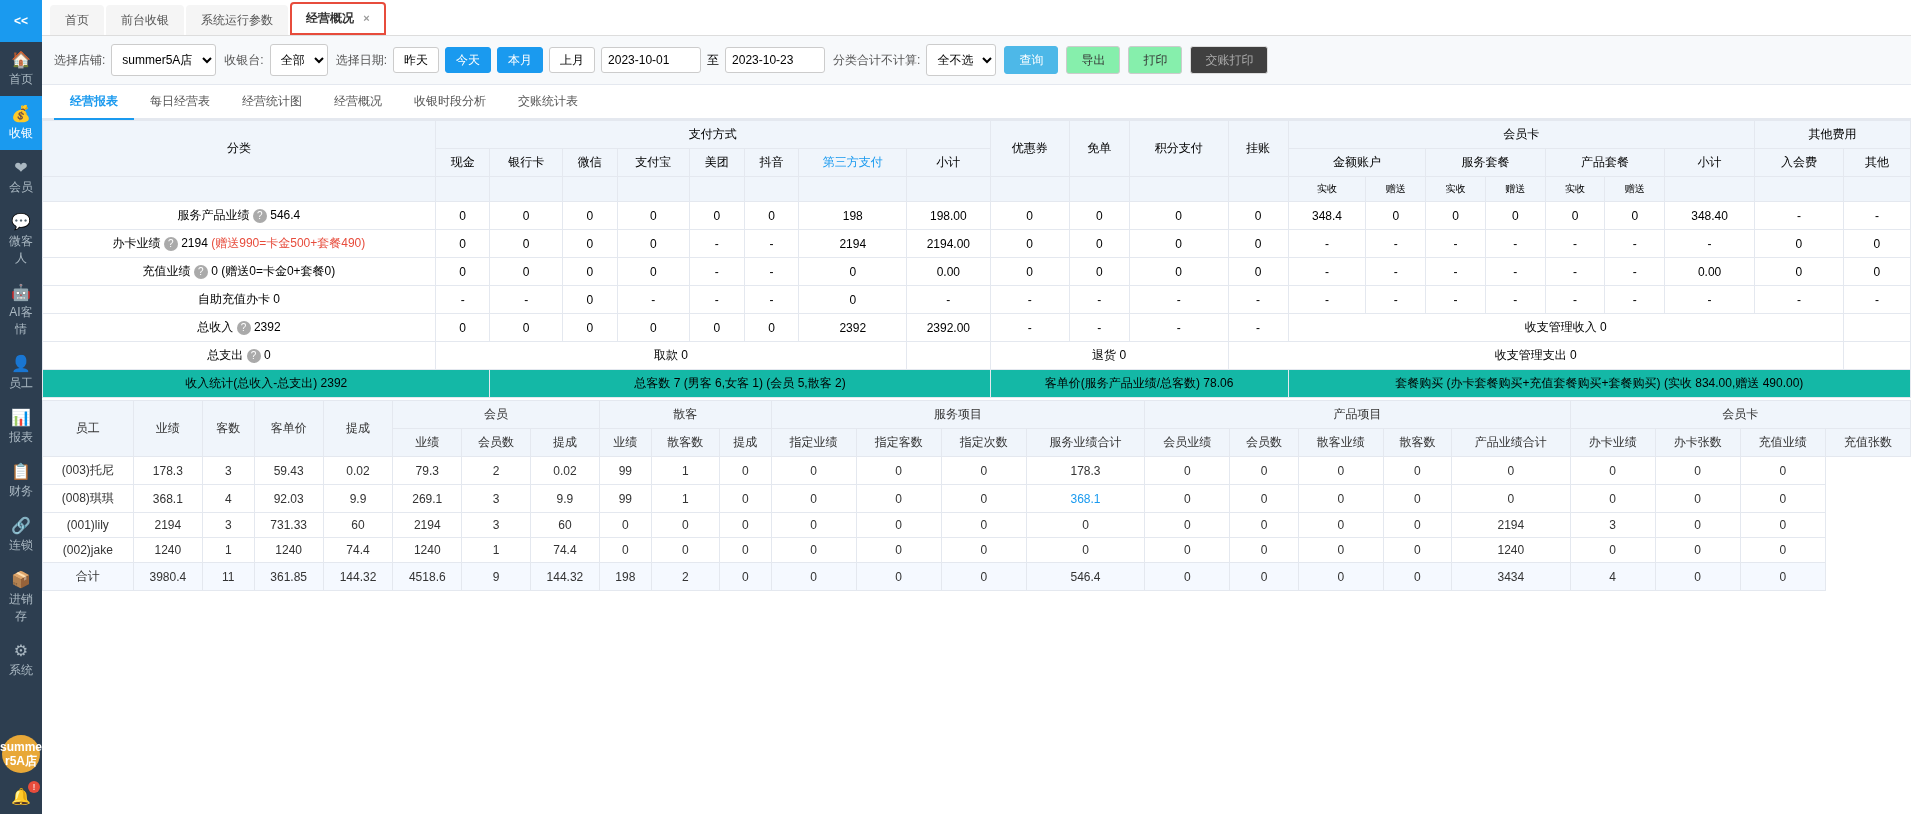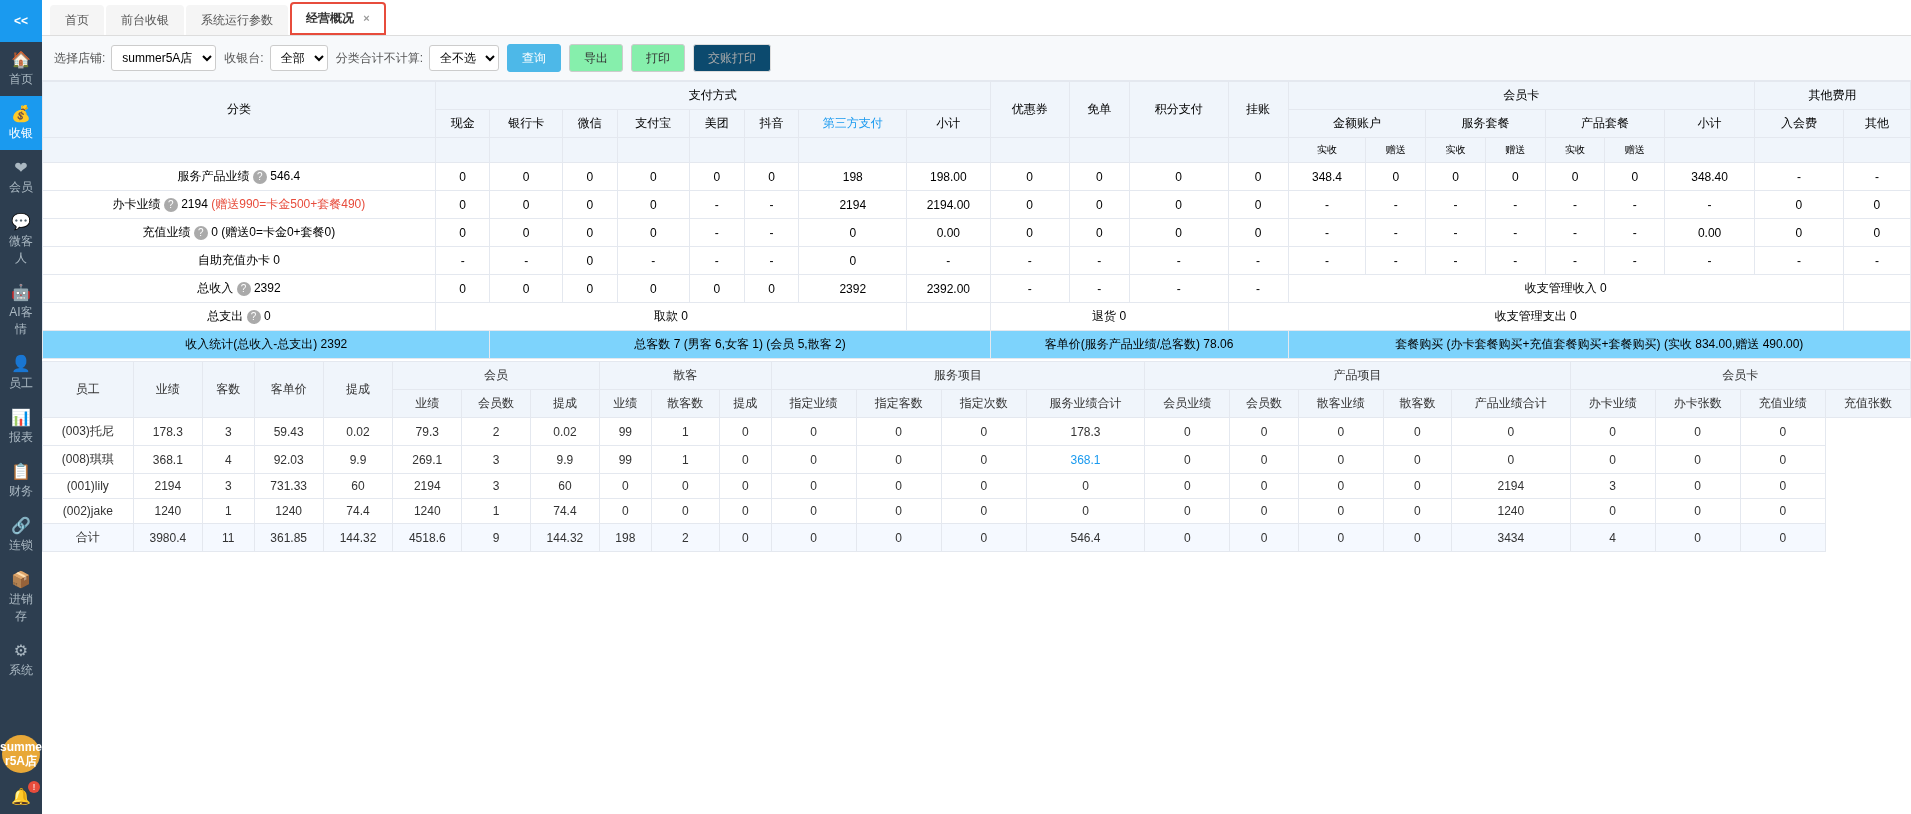--- a/index.html
+++ b/index.html
@@ -150,36 +150,36 @@
       display: flex;
       align-items: center;
       gap: 6px;
     }
     .toolbar label { color: #555; white-space: nowrap; }
     .toolbar select {
       border: 1px solid #ccc;
       padding: 3px 6px;
       border-radius: 3px;
       background: #fff;
-      height: 26px;
+      height: 32px;
     }
     .btn {
       padding: 4px 14px;
       border-radius: 3px;
       cursor: pointer;
       border: 1px solid #ccc;
       background: #fff;
       height: 28px;
       display: flex;
       align-items: center;
       gap: 4px;
     }
     .btn-primary { background: #4db8e8; color: #fff; border-color: #4db8e8; }
     .btn-default { background: #86efac; color: #333; border-color: #ccc; }
-    .btn-disabled { background: #0c4a6e; color: #aaa; border-color: #ddd; cursor: default; text-align: right; }
+    .btn-disabled { background: #404040; color: #aaa; border-color: #ddd; cursor: default; text-align: right; }
     .date-btn {
       padding: 4px 10px;
       border: 1px solid #ccc;
       background: #fff;
       cursor: pointer;
       height: 26px;
       border-radius: 3px;
     }
     .date-btn.active { background: #1a9aef; color: #fff; border-color: #1a9aef; }
     .date-input {
@@ -387,31 +387,49 @@
         <option>summer5A店</option>
       </select>
     </div>
     <div class="toolbar-group">
       <label>收银台:</label>
       <select>
         <option>全部</option>
       </select>
     </div>
     <div class="toolbar-group">
+      <label>选择日期:</label>
+      <button class="date-btn">昨天</button>
+      <button class="date-btn active">今天</button>
+      <button class="date-btn active">本月</button>
+      <button class="date-btn">上月</button>
+      <input type="text" class="date-input" value="2023-10-01" style="">
+      <span> 至 </span>
+      <input type="text" class="date-input" value="2023-10-23" style="">
+    </div>
+    <div class="toolbar-group">
       <label>分类合计不计算:</label>
       <select>
         <option>全不选</option>
       </select>
     </div>
     <button class="btn btn-primary">查询</button>
     <button class="btn btn-default">导出</button>
     <button class="btn btn-default">打印</button>
     <button class="btn btn-disabled">交账打印</button>
   </div>
 
+  <div class="sub-tabs">
+    <div class="sub-tab active">经营报表</div>
+    <div class="sub-tab">每日经营表</div>
+    <div class="sub-tab">经营统计图</div>
+    <div class="sub-tab">经营概况</div>
+    <div class="sub-tab">收银时段分析</div>
+    <div class="sub-tab">交账统计表</div>
+  </div>
 
   <div class="content">
 
     <table class="summary-table">
       <thead>
         <tr>
           <th rowspan="2">分类</th>
           <th colspan="8">支付方式</th>
           <th rowspan="2">优惠券</th>
           <th rowspan="2">免单</th>
@@ -583,21 +601,21 @@
 
         <tr>
           <td class="left">总支出 <span class="help-icon">?</span> 0</td>
           <td colspan="7" class="left">取款 0</td>
           <td></td>
           <td colspan="3" class="left">退货 0</td>
           <td colspan="9" class="left">收支管理支出 0</td>
           <td></td>
         </tr>
 
-        <tr style="background:#7dd3fc;">
+        <tr style="background:#14b8a6;">
           <td colspan="2" class="left">收入统计(总收入-总支出) 2392</td>
           <td colspan="7" class="left">总客数 7 (男客 6,女客 1) (会员 5,散客 2)</td>
           <td colspan="4" class="left">客单价(服务产品业绩/总客数) 78.06</td>
           <td colspan="9" class="left">套餐购买 (办卡套餐购买+充值套餐购买+套餐购买)  (实收 834.00,赠送 490.00)</td>
         </tr>
       </tbody>
     </table>
 
     <div class="emp-table-wrap">
       <table class="data-table">

